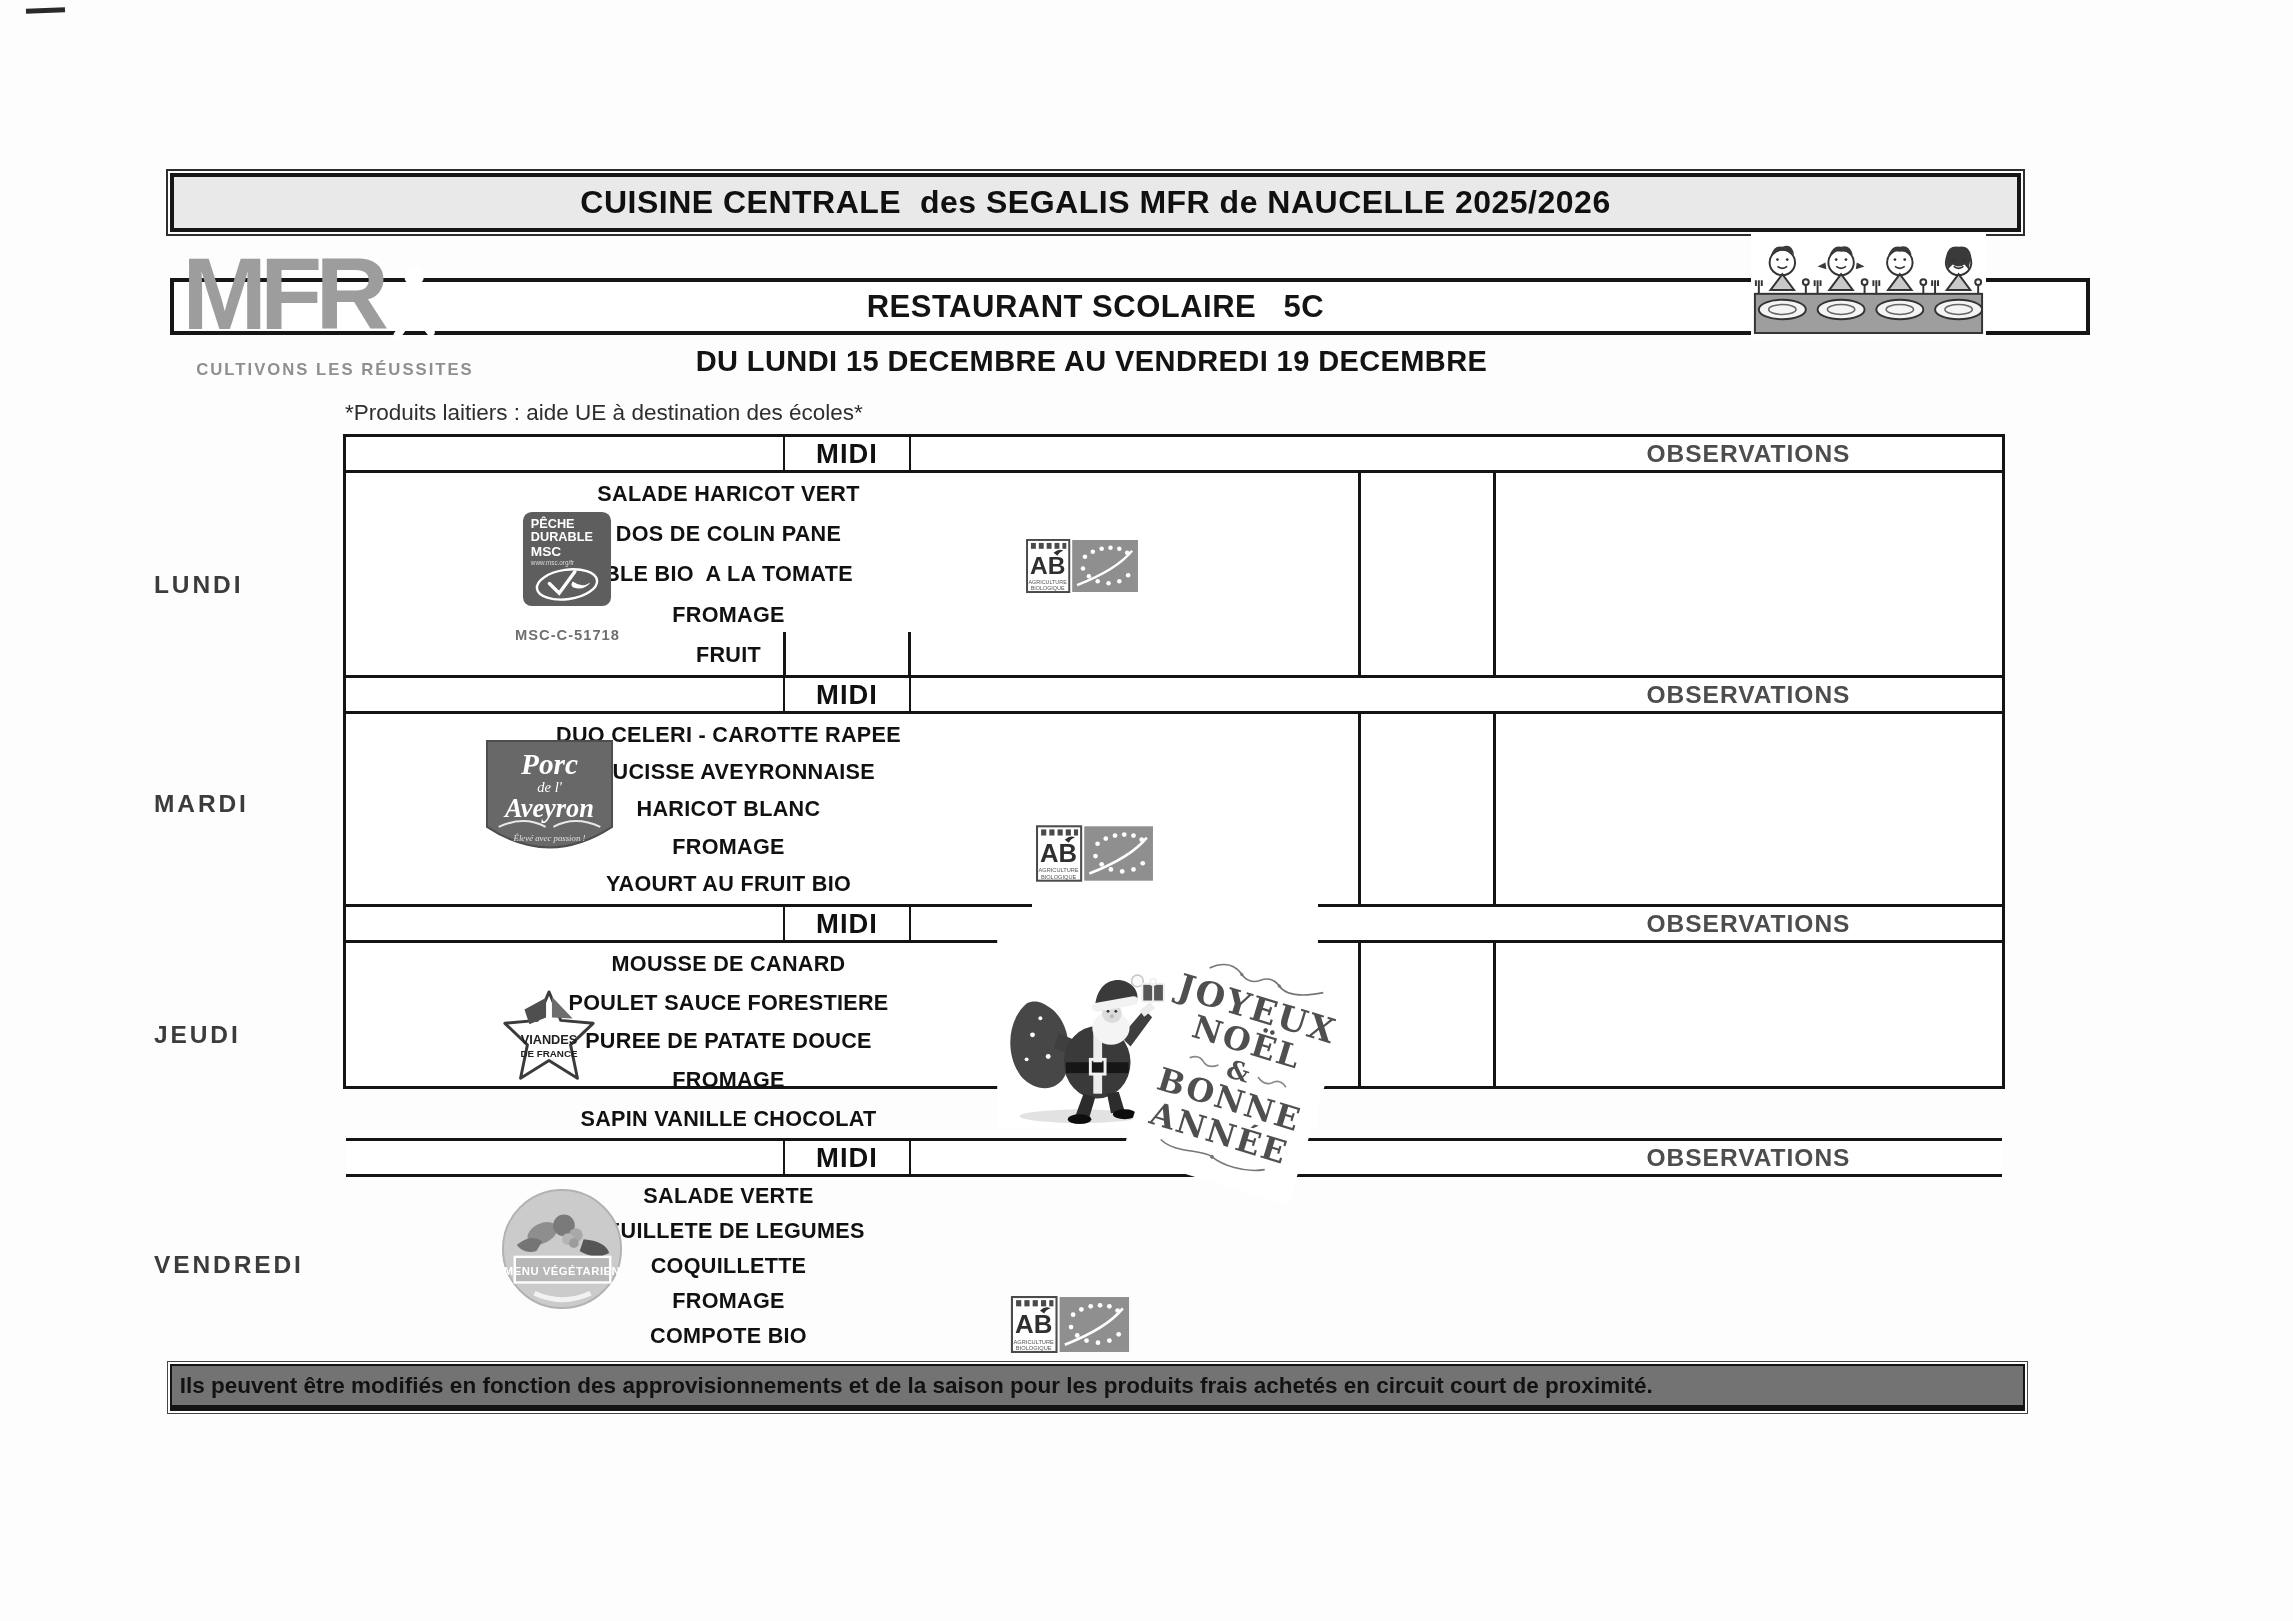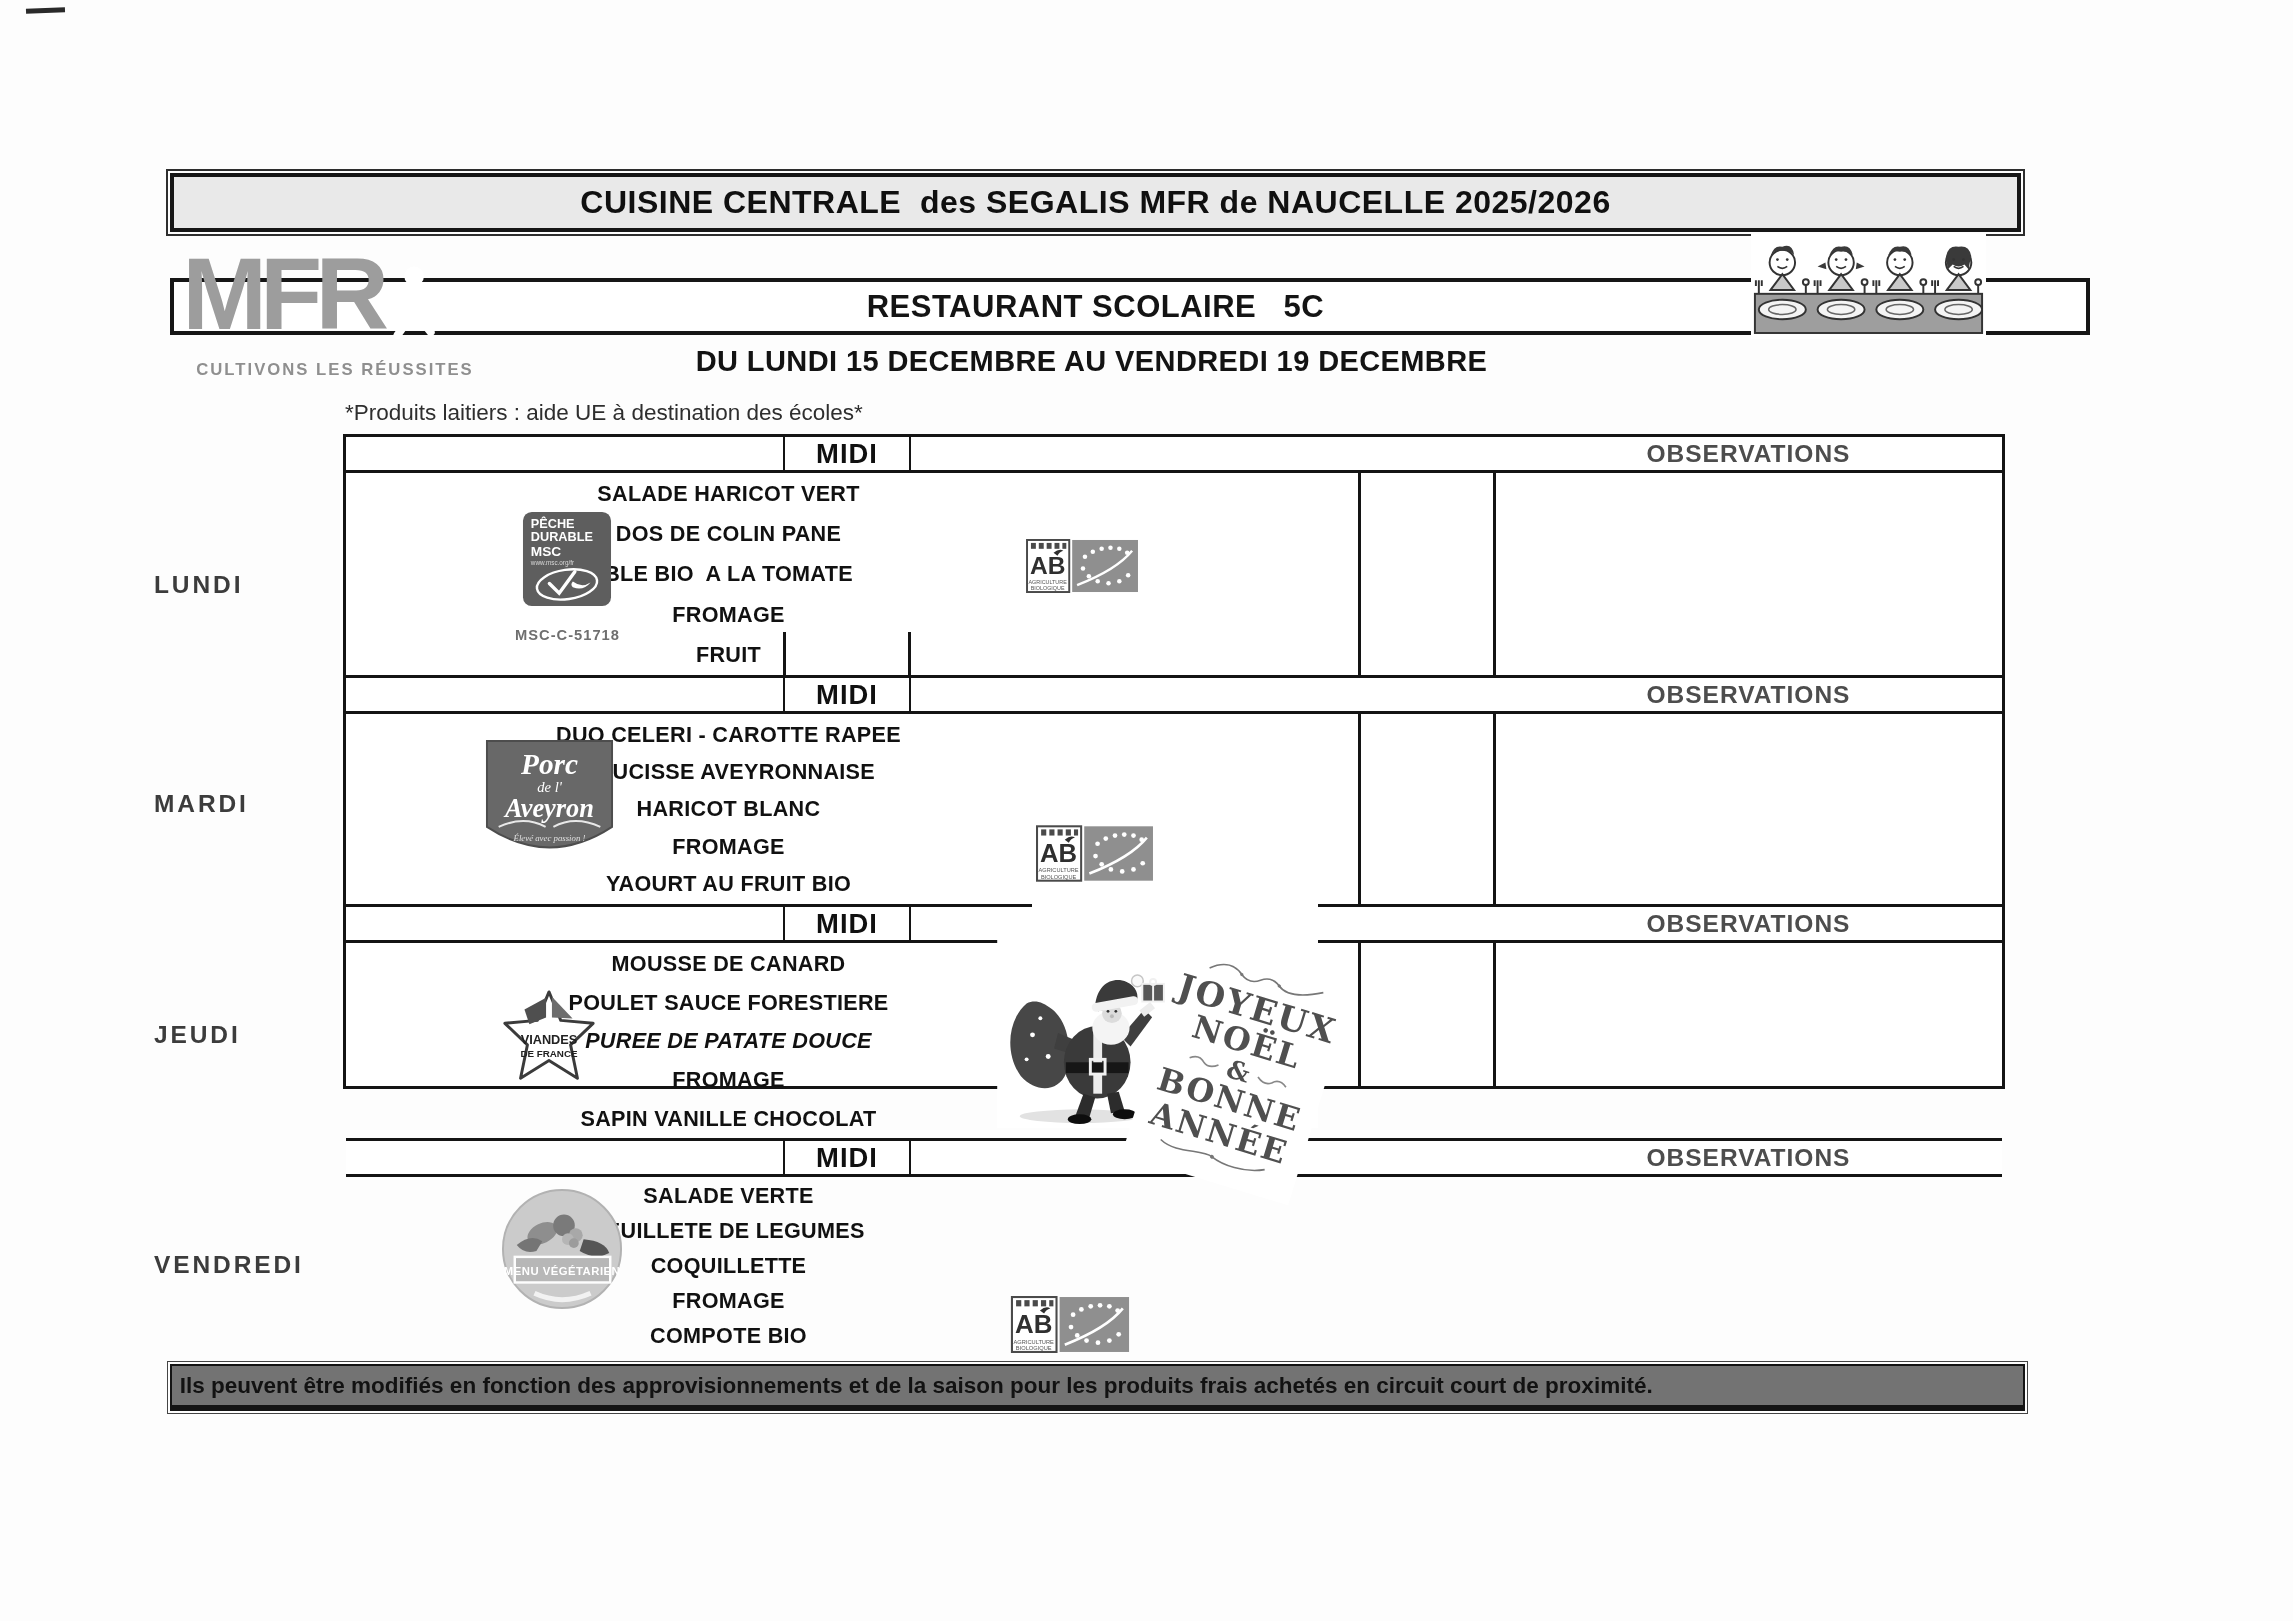--- a/index.html
+++ b/index.html
@@ -37,21 +37,21 @@
   .midicell{position:absolute;left:437px;width:124px;top:0;bottom:0;
             border-left:2.9px solid #141414;border-right:2.9px solid #141414;
             display:flex;align-items:center;justify-content:center;
             font-size:27.4px;font-weight:bold;color:#101010;letter-spacing:1px;}
   .obslabel{position:absolute;left:1150px;width:505px;top:0;bottom:0;
             display:flex;align-items:center;justify-content:center;
             font-size:24.5px;font-weight:bold;color:#4d4d4d;letter-spacing:1px;}
   .stack{position:absolute;left:74px;width:617px;display:flex;flex-direction:column;
          justify-content:space-around;align-items:center;z-index:2;}
   .mi{font-size:21.6px;font-weight:600;color:#111;letter-spacing:0.3px;white-space:pre;}
-  .mi.it{font-style:italic;}
+  .mi.it{}
   .fline{position:absolute;width:2.9px;height:43px;top:195px;background:#141414;z-index:1;}
 
   .daylabel{font-size:24.5px;font-weight:bold;color:#3c3c3c;letter-spacing:2.9px;}
 
   
   .msc-code{position:absolute;left:155px;top:190px;width:133px;text-align:center;
             font-size:14.7px;font-weight:bold;color:#6f6f6f;letter-spacing:1px;}
   .porc-badge{position:absolute;}
   .whitebox{position:absolute;background:#fff;z-index:2;}
   .santa{position:absolute;z-index:3;}

